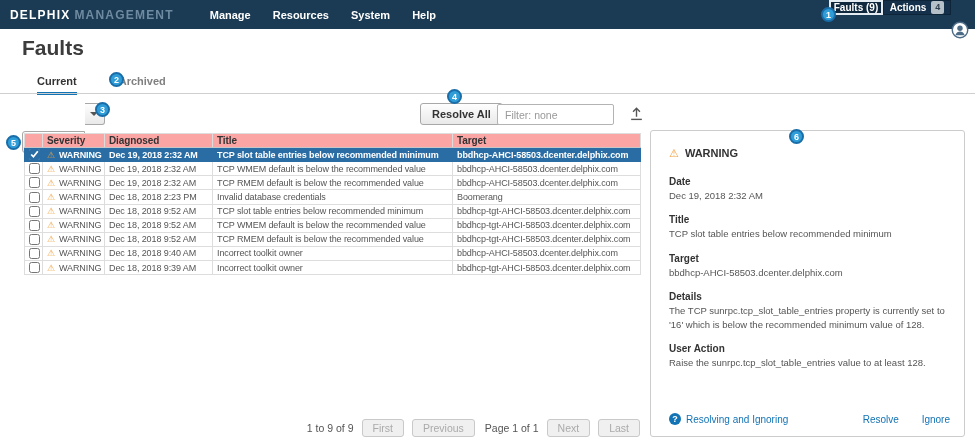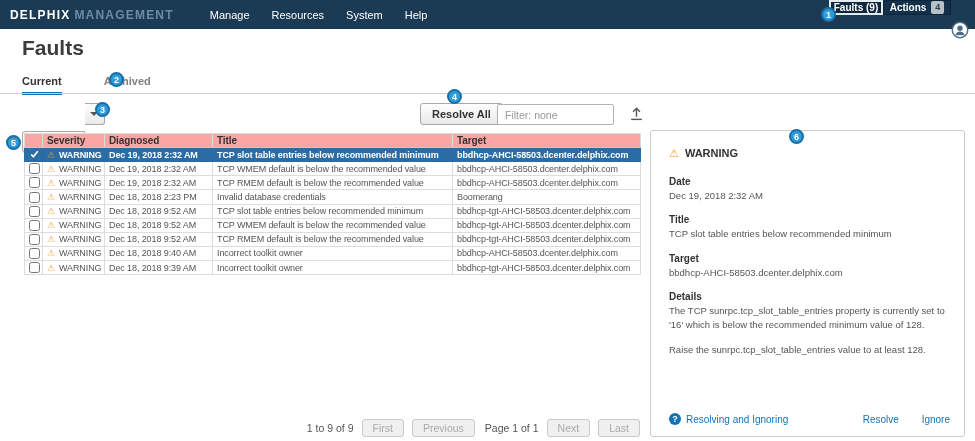--- a/index.html
+++ b/index.html
@@ -5,33 +5,33 @@
   * { margin:0; padding:0; box-sizing:border-box; }
   html,body { width:975px; height:441px; }
   body { font-family:"Liberation Sans", sans-serif; background:#fff; position:relative; overflow:hidden; }
   a { text-decoration:none; }
 
   
   .topnav { position:absolute; top:0; left:0; width:975px; height:29px; background:#1b3a54; display:flex; align-items:center; }
   .brand { margin-left:10px; font-size:12px; font-weight:bold; letter-spacing:1.2px; color:#fff; white-space:nowrap; }
   .brand-sub { color:#6f8ba1; margin-left:4px; }
   .menu { display:flex; margin-left:14px; }
-  .menu-item { color:#fff; font-size:11px; font-weight:normal; margin-left:22px; cursor:pointer; }
+  .menu-item { color:#fff; font-size:11px; font-weight:bold; margin-left:22px; cursor:pointer; }
   .nav-right { margin-left:auto; display:flex; align-items:flex-start; height:29px; margin-right:24px; }
   .nav-btn { display:flex; align-items:center; justify-content:center; font-size:10px; font-weight:bold; color:#fff; cursor:pointer; }
   .nav-btn.faults { width:54px; background:#10283e; border:2px solid #e4ebf1; }
   .nav-btn.actions { width:68px; background:#14304a; border:1px solid #0e2539; }
   .badge { background:#b6c0c9; color:#2d3e4e; border-radius:2px; font-size:9px; padding:0 4px; margin-left:5px; line-height:13px; font-weight:bold; }
   .user-icon { position:absolute; top:21px; right:6px; width:18px; height:18px; cursor:pointer; }
 
   
   .page-title { position:absolute; top:36px; left:22px; font-size:21px; font-weight:bold; color:#3c3c3c; }
   .tabs { position:absolute; top:75px; left:22px; display:flex; }
   .tab { font-size:11px; font-weight:bold; color:#808080; margin-right:42px; padding-bottom:5px; cursor:pointer; }
-  .tab.active { color:#333; border-bottom:3px solid #1273b5; }
+  .tab.active { color:#333; border-bottom:3px solid #1273b5;margin-left:15px; }
   .tabs-rule { position:absolute; top:93px; left:0; width:975px; border-top:1px solid #cfcfcf; }
 
   
   .toolbar { position:absolute; top:103px; left:0; width:975px; height:24px; }
   .btn { height:22px; border:1px solid #a8a8a8; background:linear-gradient(#fefefe,#e9e9e9); font-size:11px; color:#333; font-family:inherit; cursor:pointer; }
   .refresh-group { position:absolute; left:22px; top:0; display:flex; }
   .btn.refresh { border-radius:3px 0 0 3px; padding:1px 10px; font-weight:bold;margin-top:28px; }
   .btn.refresh-caret { border-radius:0 3px 3px 0; border-left:none; width:20px; display:flex; align-items:center; justify-content:center; }
   .caret-down { width:0; height:0; border-left:4px solid transparent; border-right:4px solid transparent; border-top:4px solid #555; }
   .btn.resolve-all { position:absolute; left:420px; top:0; border-radius:3px; padding:0 11px; font-weight:bold; }
@@ -232,20 +232,21 @@
   </div>
       <div class="field">
     <div class="field-label">Target</div>
     <div class="field-value">bbdhcp-AHCI-58503.dcenter.delphix.com</div>
   </div>
       <div class="field">
     <div class="field-label">Details</div>
     <div class="field-value">The TCP sunrpc.tcp_slot_table_entries property is currently set to '16' which is below the recommended minimum value of 128.</div>
   </div>
       <div class="field">
+    <div class="field-label">User Action</div>
     <div class="field-value">Raise the sunrpc.tcp_slot_table_entries value to at least 128.</div>
   </div>
     </div>
   <div class="detail-footer">
     <a class="help-link">
       <span class="qmark-icon">?</span>
       <span>Resolving and Ignoring</span>
     </a>
     <span>
       <a class="action-link">Resolve</a>

